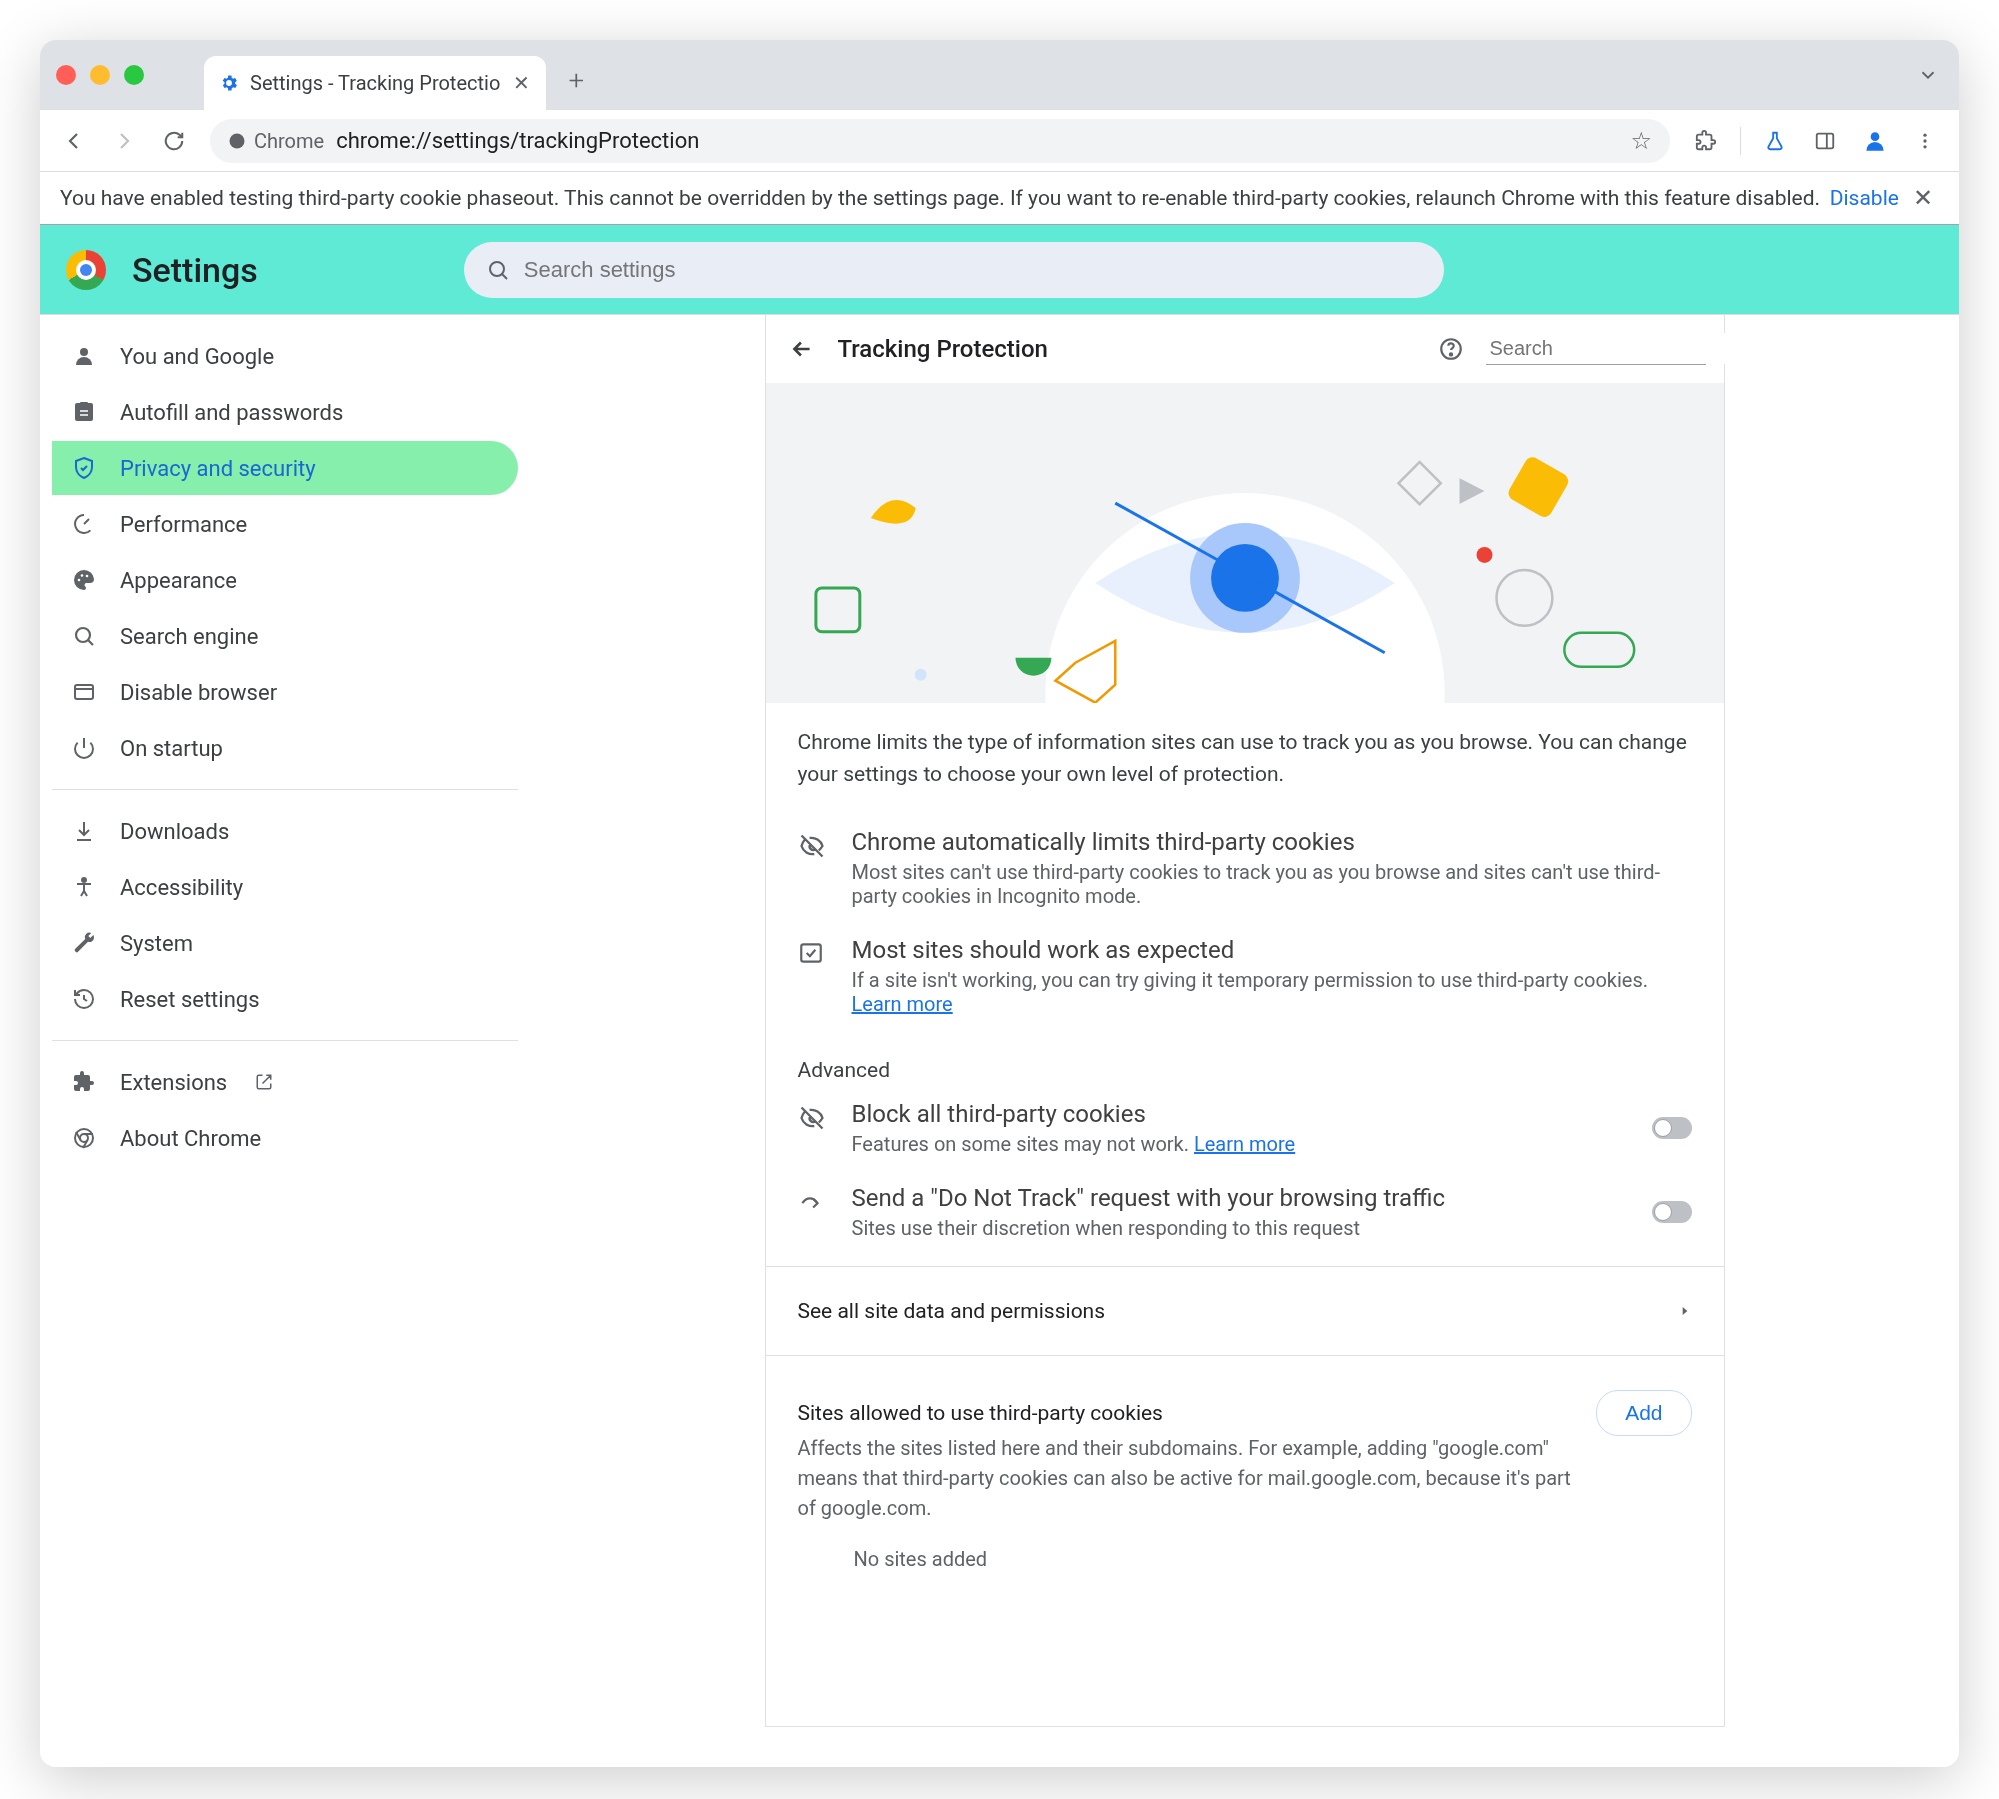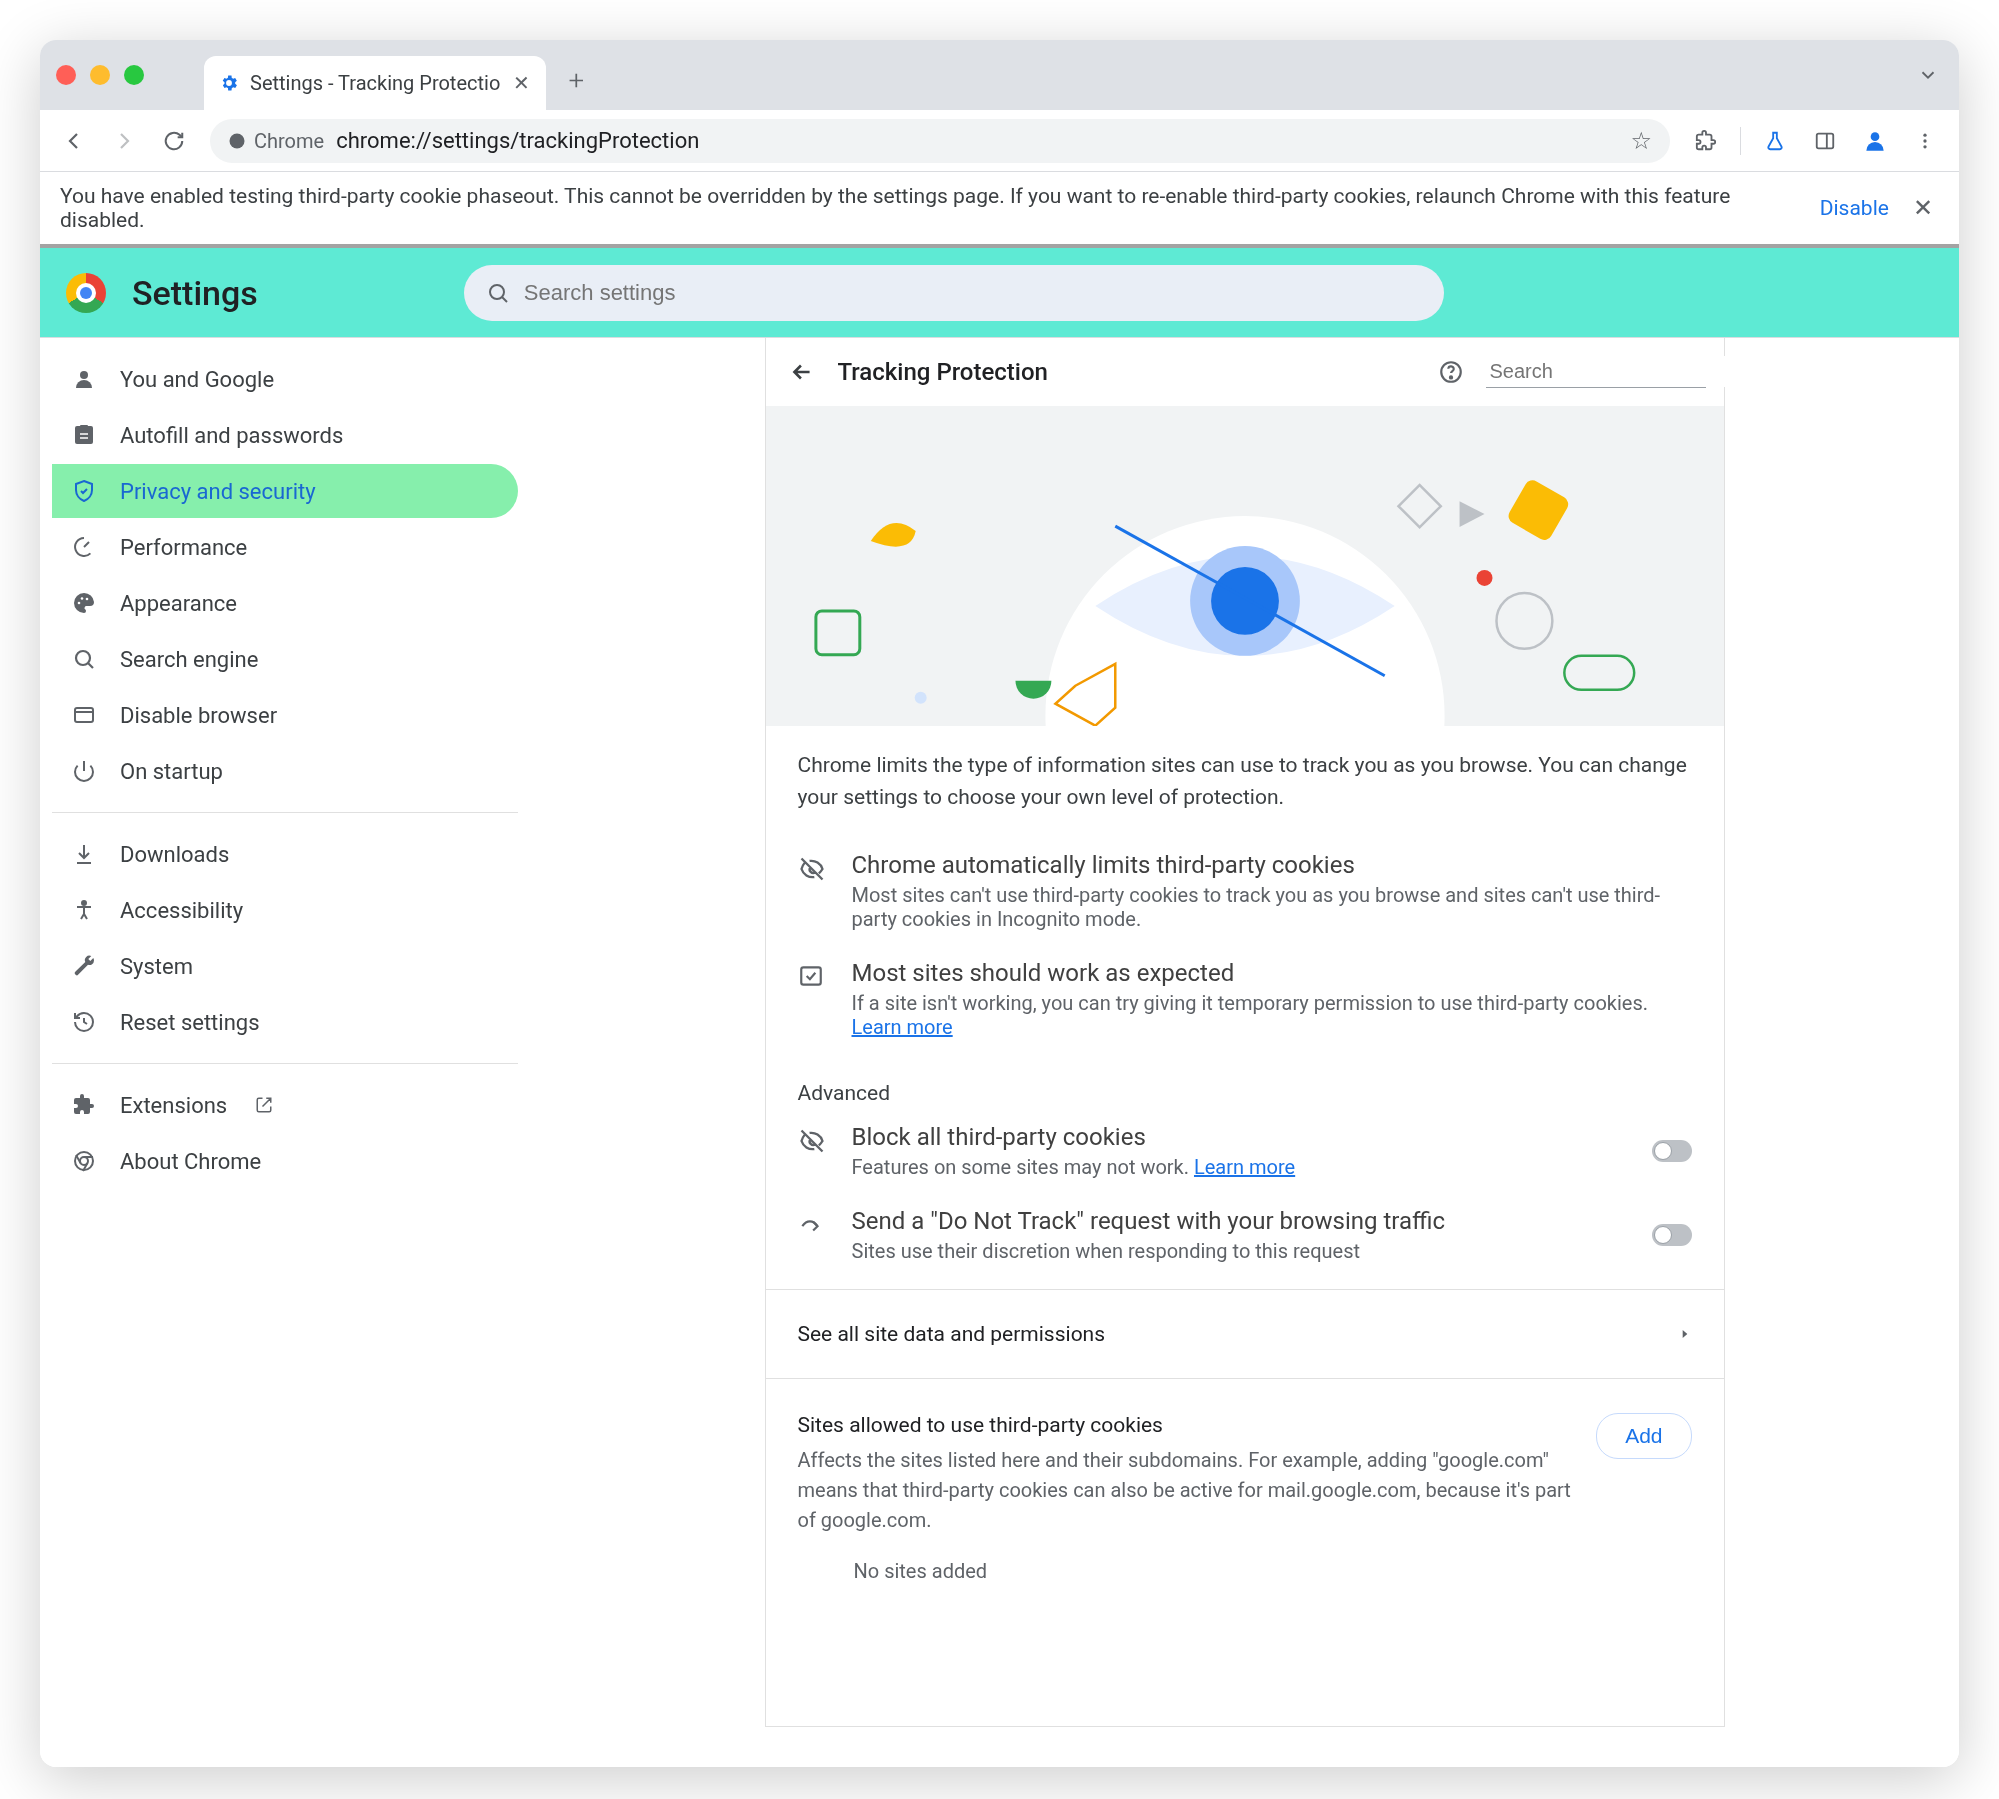--- a/index.html
+++ b/index.html
@@ -59,22 +59,22 @@
     display:flex;align-items:center;padding:0 18px;gap:12px;color:#202124;
     margin:0 8px;
   }
   .omnibox .secure{color:#5f6368;display:flex;align-items:center;gap:8px;font-size:20px;}
   .omnibox .url{font-size:22px;color:#202124;}
   .omnibox .star{margin-left:auto;color:#5f6368;font-size:24px;}
   .chip-sep{width:1px;height:28px;background:#dadce0;margin:0 6px;}
 
   
   .infobar{
-    background:#fff;border-bottom:4px solid #a3a3a3;
-    padding:12px 20px;display:flex;align-items:center;gap:18px;
+    background:#fff;border-bottom:1px solid #a3a3a3;
+    padding:12px 20px;display:flex;align-items:center;gap:8px;
     font-size:21px;color:#3c4043;
   }
   .infobar .link{color:#1a73e8;margin-left:auto;}
   .infobar .close{color:#5f6368;font-size:24px;padding:0 6px;}
 
   
   .settings-header{
     height:90px;background:#5eead4;border-bottom:1px solid #dadce0;
     display:flex;align-items:center;padding:0 26px;gap:26px;
   }
@@ -151,21 +151,21 @@
   .hr{height:1px;background:#e0e0e0;margin:12px 0;}
 
   .link-row{
     display:flex;align-items:center;justify-content:space-between;
     padding:20px 32px;font-size:21px;color:#202124;cursor:pointer;
   }
   .link-row .chev{color:#5f6368;}
 
   .allow-block{padding:22px 32px;}
   .allow-head{display:flex;gap:24px;align-items:flex-start;}
-  .allow-head .txt{flex:1;}
+  .allow-head .txt{flex:1;margin-top:11px;}
   .allow-head .title{font-size:21px;color:#202124;margin-bottom:8px;}
   .allow-head .desc{font-size:20px;color:#5f6368;line-height:1.5;}
   .add-btn{
     border:1px solid #c6dafc;background:#fff;color:#1a73e8;font-size:21px;font-weight:500;
     padding:10px 28px;border-radius:22px;cursor:pointer;flex-shrink:0;
   }
   .empty{padding:24px 0 8px 56px;font-size:20px;color:#5f6368;}
 
   svg{display:block;}
 </style>

